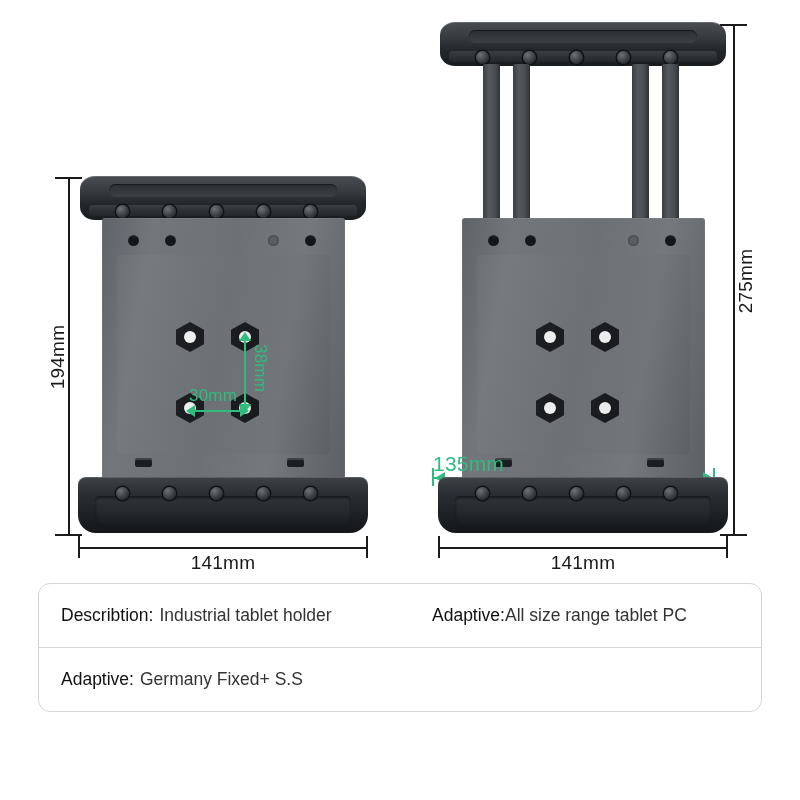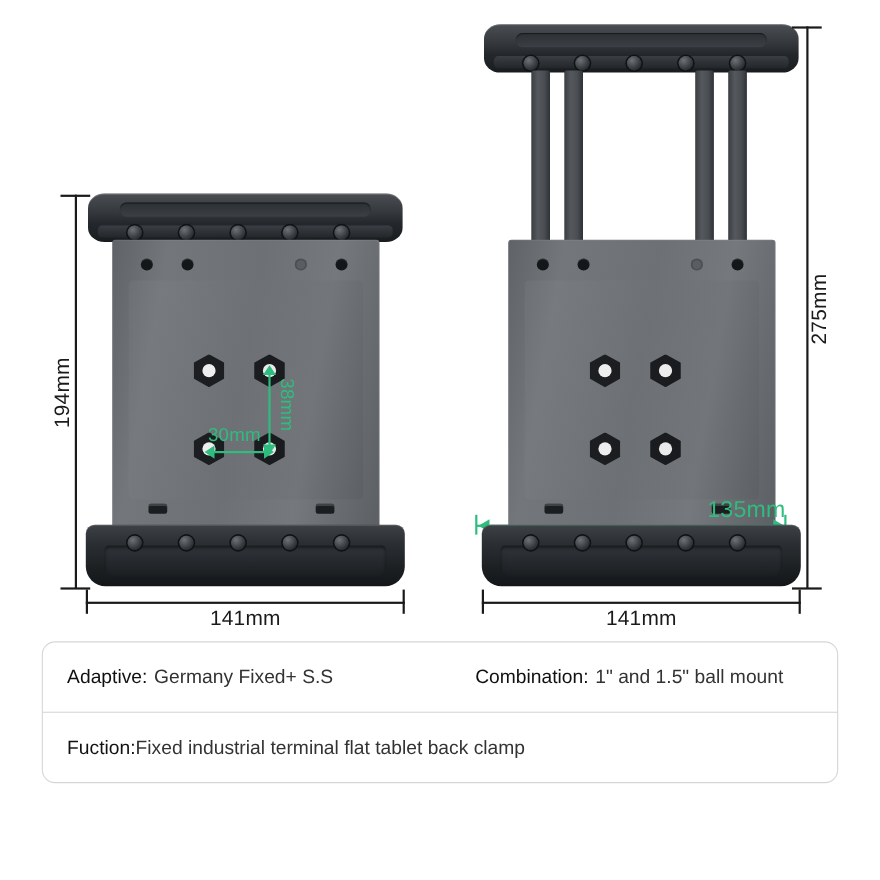--- a/index.html
+++ b/index.html
@@ -334,21 +334,21 @@
 
     <div class="slot" style="left:33px;top:240px;"></div>
     <div class="slot" style="left:185px;top:240px;"></div>
   </div>
 
   <div class="g-line-h" style="left:33px;top:477px;width:281px;background:#2ebd7e;"></div>
   <div class="g-cap" style="left:32px;top:468px;height:18px;background:#2ebd7e;"></div>
   <div class="g-cap" style="left:313px;top:468px;height:18px;background:#2ebd7e;"></div>
   <div class="g-arrow" style="left:35px;top:472px;border-top:6px solid transparent;border-bottom:6px solid transparent;border-right:10px solid #2ebd7e;"></div>
   <div class="g-arrow" style="left:303px;top:472px;border-top:6px solid transparent;border-bottom:6px solid transparent;border-left:10px solid #2ebd7e;"></div>
-  <div class="g-label big" style="left:33px;top:452px;width:281px;text-align:right;color:#2ebd7e;">135mm</div>
+  <div class="g-label big" style="left:33px;top:452px;width:281px;text-align:left;color:#2ebd7e;">135mm</div>
 
   <div class="clamp-bottom" style="left:38px;top:477px;width:290px;height:56px;">
     <div class="tray"></div>
   </div>
   <div class="screw" style="left:76px;top:487px;"></div>
   <div class="screw" style="left:123px;top:487px;"></div>
   <div class="screw" style="left:170px;top:487px;"></div>
   <div class="screw" style="left:217px;top:487px;"></div>
   <div class="screw" style="left:264px;top:487px;"></div>
 </div>
@@ -359,29 +359,29 @@
 <div class="dim-label vert" style="left:706px;top:270px;width:80px;text-align:center;">275mm</div>
 
 <div class="dim-line-h" style="left:438px;top:547px;width:290px;"></div>
 <div class="tick-v" style="left:438px;top:536px;height:22px;"></div>
 <div class="tick-v" style="left:726px;top:536px;height:22px;"></div>
 <div class="dim-label" style="left:438px;top:552px;width:290px;text-align:center;">141mm</div>
 
 <div class="spec-table">
   <div class="spec-row">
     <div class="spec-cell left">
+      <span class="spec-key">Describtion:</span>
+      <span style="width:6px"></span>
+      <span class="spec-val">Industrial tablet holder</span>
+    </div>
+    <div class="spec-cell right">
+      <span class="spec-key">Adaptive:</span>
+      <span class="spec-val">All size range tablet PC</span>
+    </div>
+  </div>
+  <div class="spec-row">
+    <div class="spec-cell left">
       <span class="spec-key">Adaptive:</span>
       <span style="width:6px"></span>
       <span class="spec-val">Germany Fixed+ S.S</span>
     </div>
-    <div class="spec-cell right">
-      <span class="spec-key">Combination:</span>
-      <span style="width:6px"></span>
-      <span class="spec-val">1" and 1.5" ball mount</span>
-    </div>
-  </div>
-  <div class="spec-row">
-    <div class="spec-cell full">
-      <span class="spec-key">Fuction:</span>
-      <span class="spec-val">Fixed industrial terminal flat tablet back clamp</span>
-    </div>
   </div>
 </div>
 
 </body></html>

